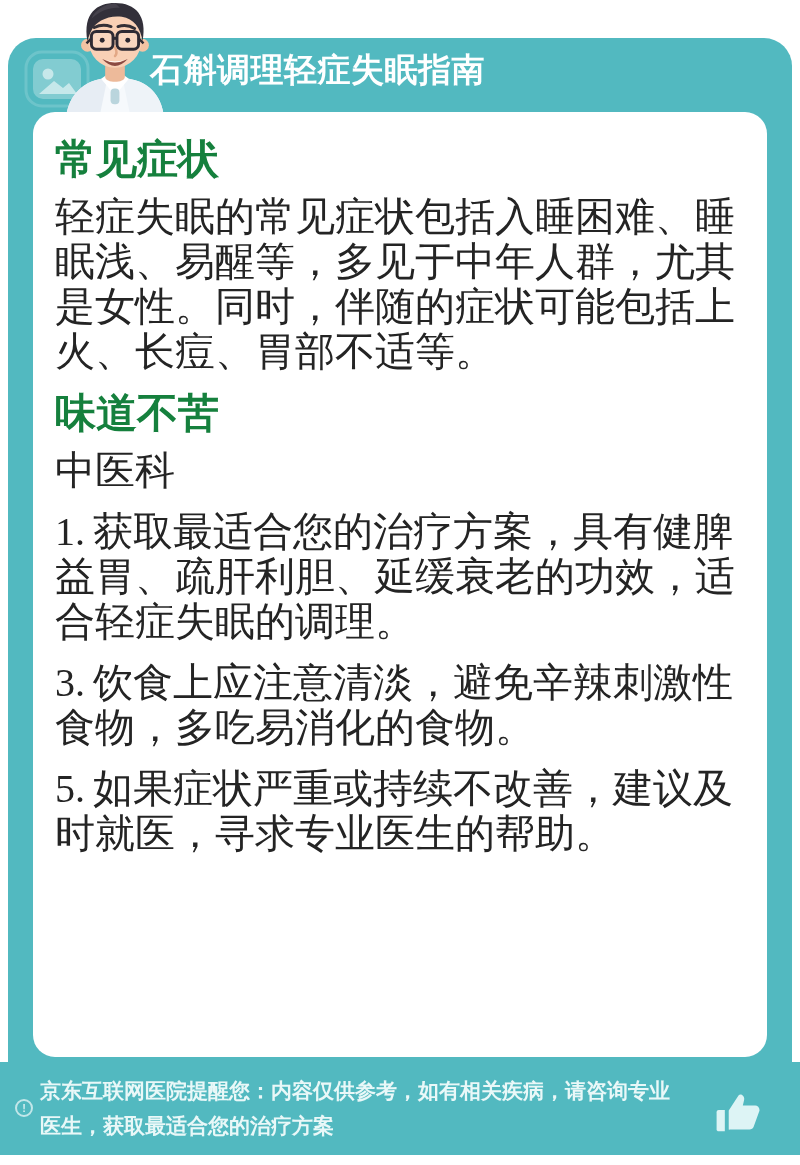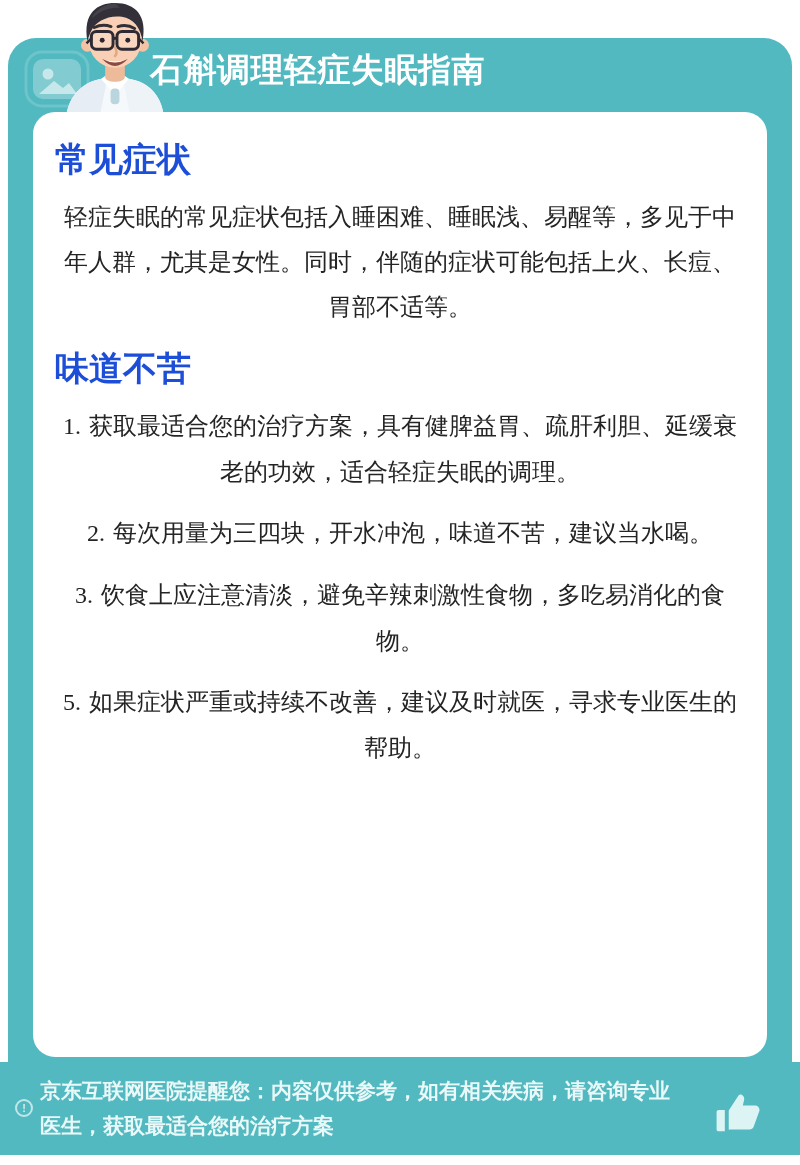--- a/index.html
+++ b/index.html
@@ -37,28 +37,27 @@
   }
 
   
   .card{
     position:absolute;left:33px;top:112px;width:734px;height:945px;
     background:#ffffff;border-radius:22px;
     box-sizing:border-box;padding:24px 22px 20px 22px;
     overflow:hidden;
   }
   .card h2{
-    font-size:34px;line-height:46px;font-weight:bold;color:#1d4ed8;
+    font-size:41px;line-height:46px;font-weight:bold;color:#15803d;
     margin:16px 0 12px 0;
   }
   .card h2:first-child{margin-top:0;}
   .card p, .card .li{
-    font-size:24px;line-height:45px;color:#242424;margin:0 0 16px 0;
+    font-size:40px;line-height:45px;color:#242424;margin:0 0 16px 0;
     word-break:break-all;
-    text-align:center;
   }
   .li .num{
     font-family:"Liberation Serif",serif;
     margin-right:8px;
   }
 
   
   .info-icon{
     position:absolute;left:15px;top:1099px;width:18px;height:18px;
     border:2px solid rgba(255,255,255,0.65);border-radius:50%;
@@ -128,24 +127,24 @@
     </svg>
   </div>
 
   <h1 class="title">石斛调理轻症失眠指南</h1>
 
   <div class="card">
     <h2>常见症状</h2>
     <p>轻症失眠的常见症状包括入睡困难、睡眠浅、易醒等，多见于中年人群，尤其是女性。同时，伴随的症状可能包括上火、长痘、胃部不适等。</p>
 
     <h2>味道不苦</h2>
+    <p>中医科</p>
 
 
     <div class="li"><span class="num">1.</span><span>获取最适合您的治疗方案，具有健脾益胃、疏肝利胆、延缓衰老的功效，适合轻症失眠的调理。</span></div>
-    <div class="li"><span class="num">2.</span><span>每次用量为三四块，开水冲泡，味道不苦，建议当水喝。</span></div>
     <div class="li"><span class="num">3.</span><span>饮食上应注意清淡，避免辛辣刺激性食物，多吃易消化的食物。</span></div>
     <div class="li"><span class="num">5.</span><span>如果症状严重或持续不改善，建议及时就医，寻求专业医生的帮助。</span></div>
   </div>
 
   <div class="info-icon">!</div>
   <p class="disclaimer">京东互联网医院提醒您：内容仅供参考，如有相关疾病，请咨询专业医生，获取最适合您的治疗方案</p>
 
   <div class="thumb-icon">
     <svg viewBox="0 0 24 24" width="52" height="52">
       <path d="M2.2 10.2 H5 V20 H2.2 C1.6 20 1.2 19.6 1.2 19 V11.2 C1.2 10.6 1.6 10.2 2.2 10.2 Z" fill="#ddf4f5"></path>

